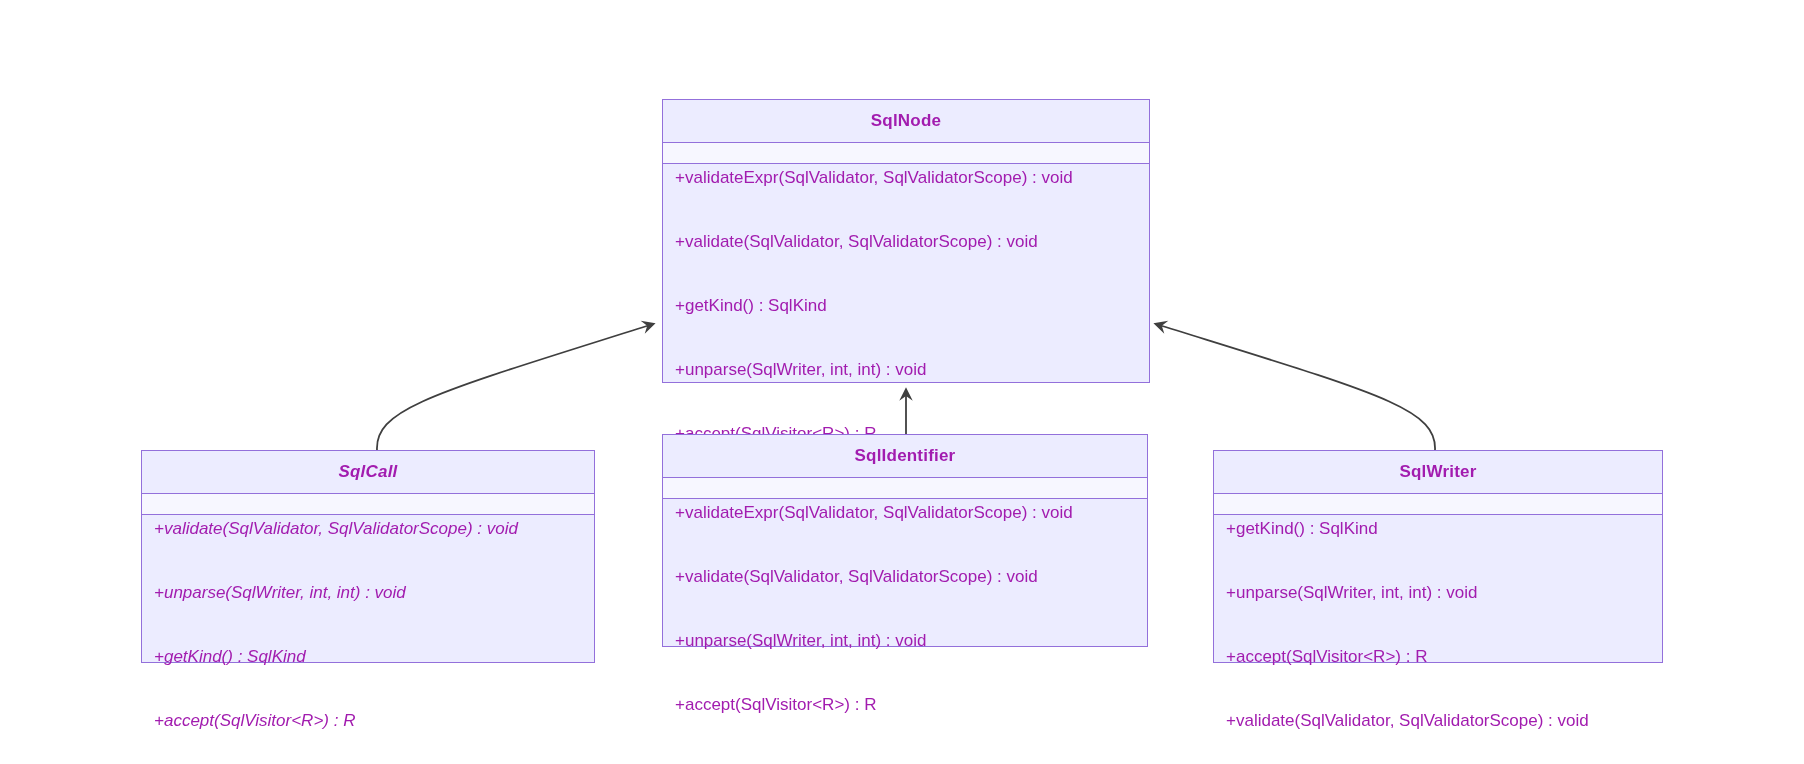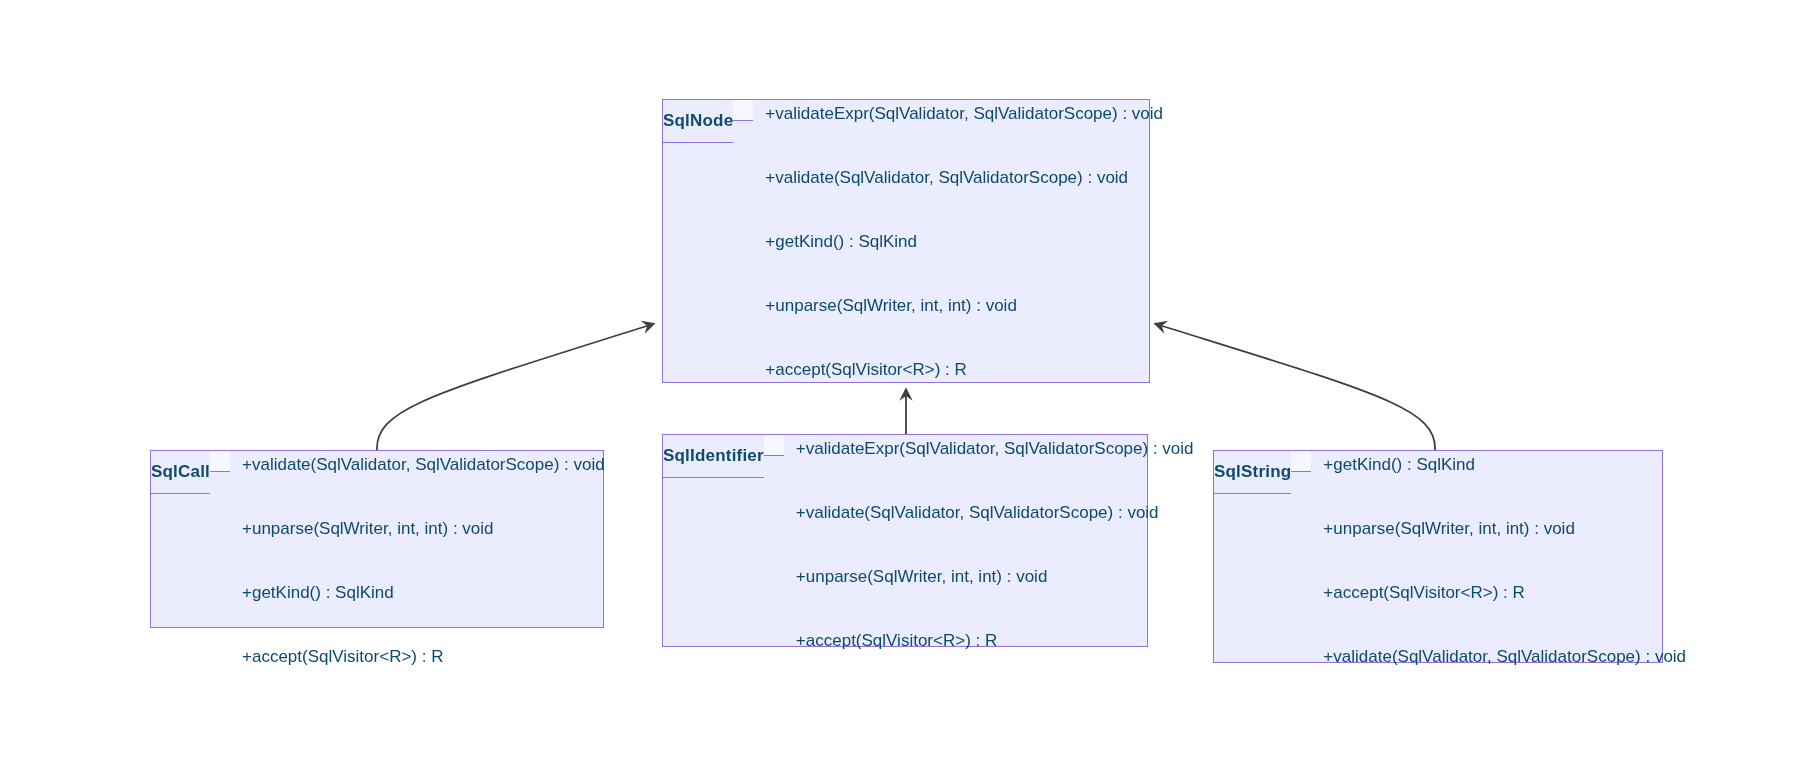--- a/index.html
+++ b/index.html
@@ -23,22 +23,22 @@
     z-index: 1;
     pointer-events: none;
   }
   .class-box {
     position: absolute;
     z-index: 2;
     background: #ECECFF;
     border: 1.5px solid #9370DB;
     box-sizing: border-box;
     display: flex;
-    flex-direction: row;
-    color: #0c4a6e;
+    flex-direction: column;
+    color: #a21caf;
   }
   .class-title {
     height: 42px;
     flex: 0 0 42px;
     display: flex;
     align-items: center;
     justify-content: center;
     font-size: 17px;
     font-weight: bold;
     border-bottom: 1.2px solid #9370DB;
@@ -59,21 +59,21 @@
   }
   .method-row {
     flex: 1 1 0;
     display: flex;
     align-items: center;
     padding-left: 12px;
     font-size: 17px;
     white-space: nowrap;
   }
   #class-sqlnode       { left: 662px;  top: 99px;  width: 488px; height: 284px; }
-  #class-sqlcall       { left: 150px;  top: 450px; width: 454px; height: 178px; }
+  #class-sqlcall       { left: 141px;  top: 450px; width: 454px; height: 213px; font-style: italic; }
   #class-sqlidentifier { left: 662px;  top: 434px; width: 486px; height: 213px; }
   #class-sqlliteral    { left: 1213px; top: 450px; width: 450px; height: 213px; }
 </style>
 </head>
 <body>
 
 <div class="canvas">
 
   <svg class="arrows-layer" viewBox="0 0 1804 764" xmlns="http://www.w3.org/2000/svg">
     <defs>
@@ -114,21 +114,21 @@
     <div class="class-attrs"></div>
     <div class="class-methods">
         <div class="method-row">+validateExpr(SqlValidator, SqlValidatorScope) : void</div>
         <div class="method-row">+validate(SqlValidator, SqlValidatorScope) : void</div>
         <div class="method-row">+unparse(SqlWriter, int, int) : void</div>
         <div class="method-row">+accept(SqlVisitor&lt;R&gt;) : R</div>
       </div>
   </div>
 
   <div class="class-box" id="class-sqlliteral">
-    <div class="class-title">SqlString</div>
+    <div class="class-title">SqlWriter</div>
     <div class="class-attrs"></div>
     <div class="class-methods">
         <div class="method-row">+getKind() : SqlKind</div>
         <div class="method-row">+unparse(SqlWriter, int, int) : void</div>
         <div class="method-row">+accept(SqlVisitor&lt;R&gt;) : R</div>
         <div class="method-row">+validate(SqlValidator, SqlValidatorScope) : void</div>
       </div>
   </div>
 
 </div>

